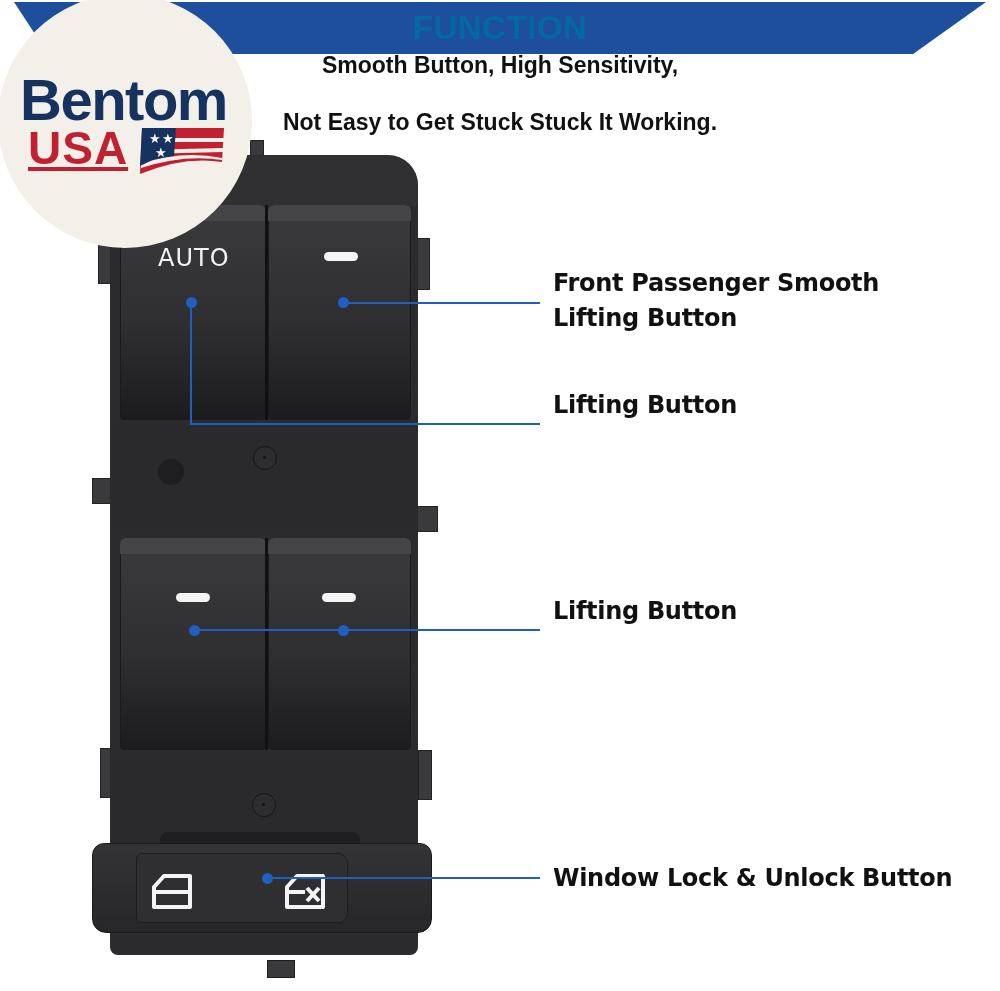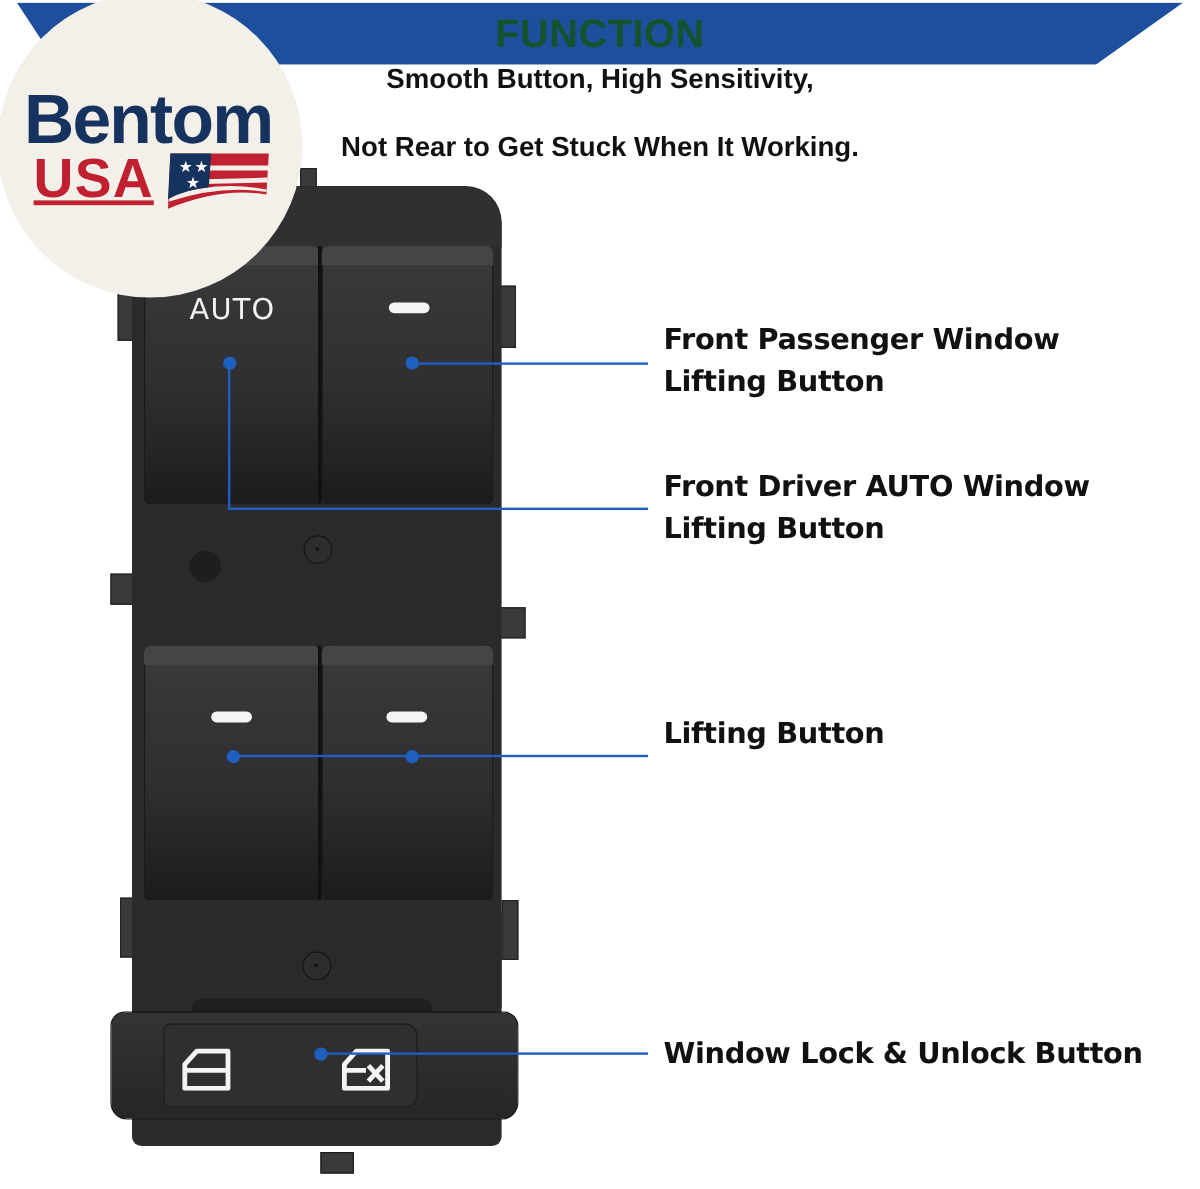--- a/index.html
+++ b/index.html
@@ -7,21 +7,21 @@
   body { position: relative; font-family: "Liberation Sans", "DejaVu Sans", sans-serif; }
 
   
   .banner {
     position: absolute; left: 14px; top: 2px; width: 972px; height: 52px;
     background: #1e4f9c;
     clip-path: polygon(0 0, 100% 0, 92.5% 100%, 3.5% 100%);
   }
   .banner-title {
     position: absolute; left: 0; top: 2px; width: 1000px; height: 36px;
-    text-align: center; line-height: 52px; color: #14532d;
+    text-align: center; line-height: 52px; color: #0369a1;
     font-weight: 700; font-size: 33px; letter-spacing: 0.5px;
   }
   .subtitle {
     position: absolute; left: 240px; width: 520px; text-align: center;
     color: #111; font-weight: 700; font-size: 23px;
   }
   .subtitle.l1 { top: 52px; }
   .subtitle.l2 { top: 109px; }
 
   
@@ -107,21 +107,21 @@
     font-family: "DejaVu Sans", sans-serif; letter-spacing: -0.3px;
   }
   .callout span { display: block; white-space: nowrap; }
 </style>
 </head>
 <body>
 
 <div class="banner"></div>
 <div class="banner-title">FUNCTION</div>
 <div class="subtitle l1">Smooth Button, High Sensitivity,</div>
-<div class="subtitle l2">Not Rear to Get Stuck When It Working.</div>
+<div class="subtitle l2">Not Easy to Get Stuck Stuck It Working.</div>
 
 <div class="switch">
   <div class="side-tab" style="left:98px;top:232px;width:14px;height:52px;"></div>
   <div class="side-tab" style="left:416px;top:238px;width:14px;height:52px;"></div>
   <div class="side-tab" style="left:92px;top:478px;width:20px;height:26px;"></div>
   <div class="side-tab" style="left:416px;top:506px;width:22px;height:26px;"></div>
   <div class="side-tab" style="left:100px;top:748px;width:14px;height:50px;"></div>
   <div class="side-tab" style="left:418px;top:750px;width:14px;height:50px;"></div>
   <div class="side-tab" style="left:250px;top:140px;width:14px;height:22px;"></div>
 
@@ -179,25 +179,24 @@
 <div class="hline" style="left:190px;top:423px;width:350px;"></div>
 
 <div class="dot" style="left:189px;top:625px;"></div>
 <div class="dot" style="left:338px;top:625px;"></div>
 <div class="hline" style="left:194px;top:629px;width:346px;"></div>
 
 <div class="dot" style="left:262px;top:873px;"></div>
 <div class="hline" style="left:267px;top:877px;width:273px;"></div>
 
 <div class="callout" style="top:266px;">
-  <span>Front Passenger Window</span>
+  <span>Front Passenger Smooth</span>
   <span>Lifting Button</span>
 </div>
 <div class="callout" style="top:388px;">
-  <span>Front Driver AUTO Window</span>
   <span>Lifting Button</span>
 </div>
 <div class="callout" style="top:594px;">
   <span>Lifting Button</span>
 </div>
 <div class="callout" style="top:861px;">
   <span>Window Lock &amp; Unlock Button</span>
 </div>
 
 <div class="logo-circle"></div>

